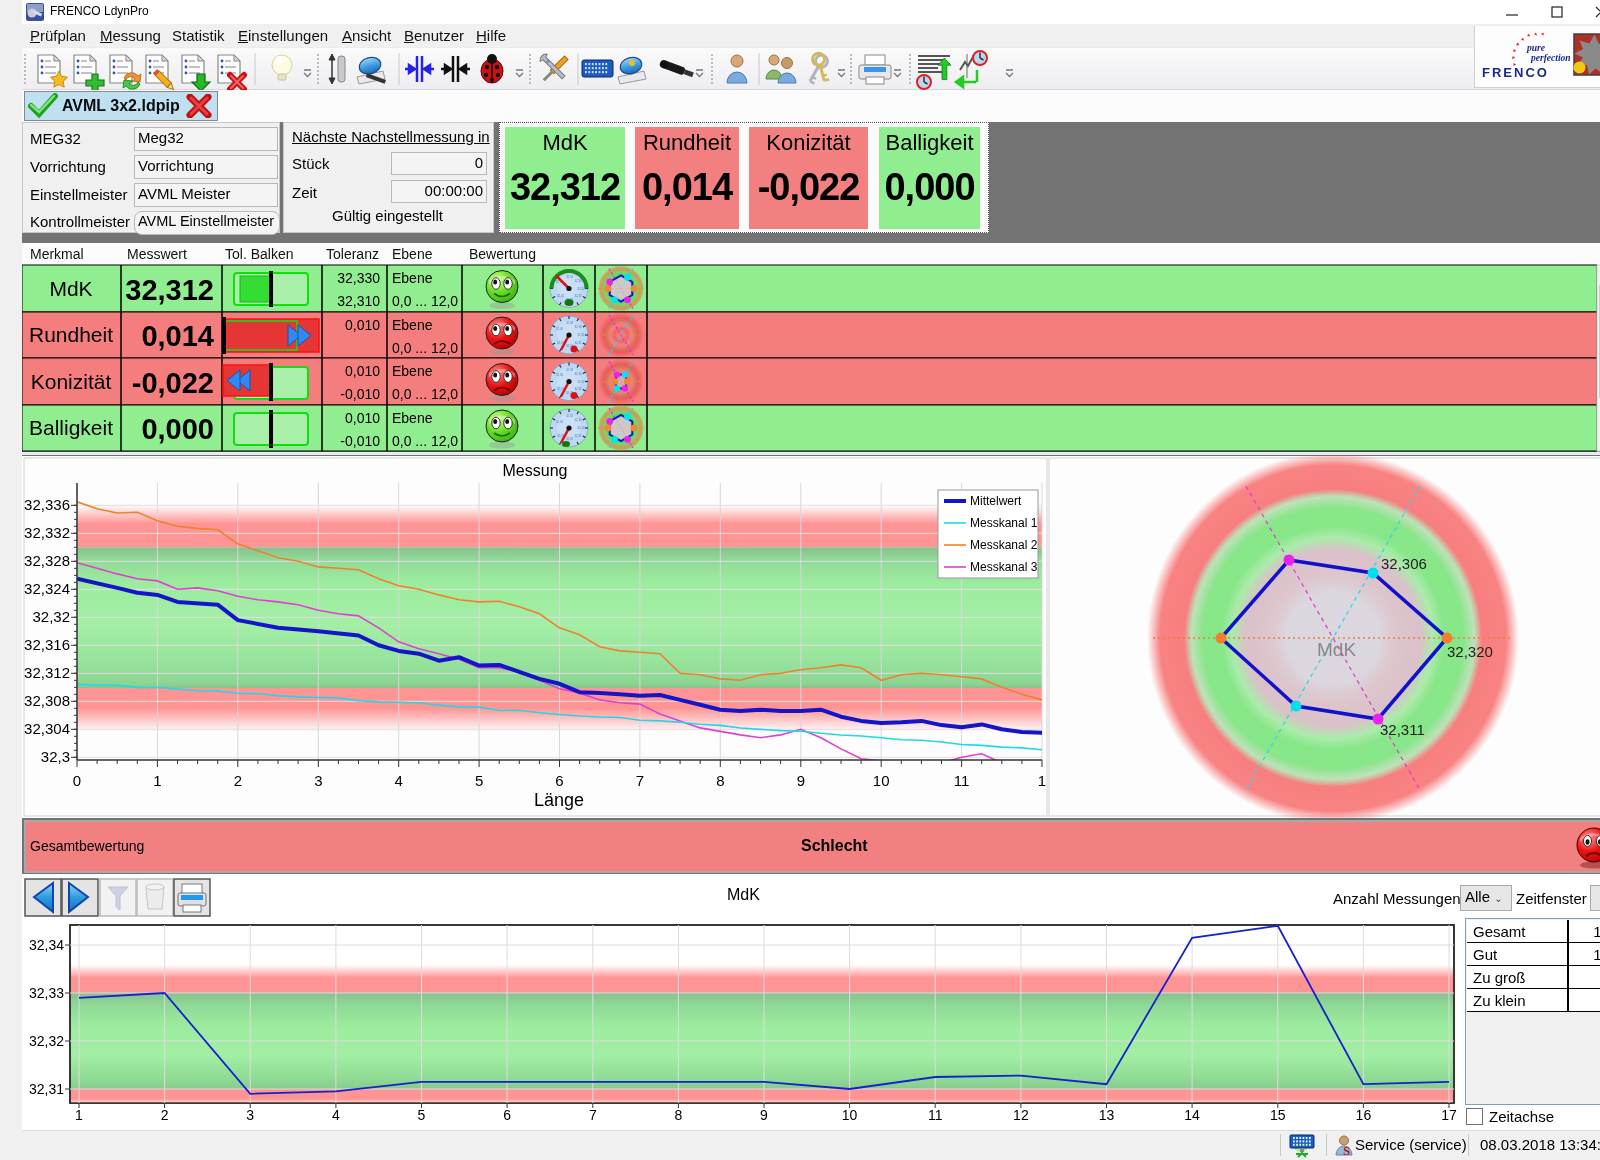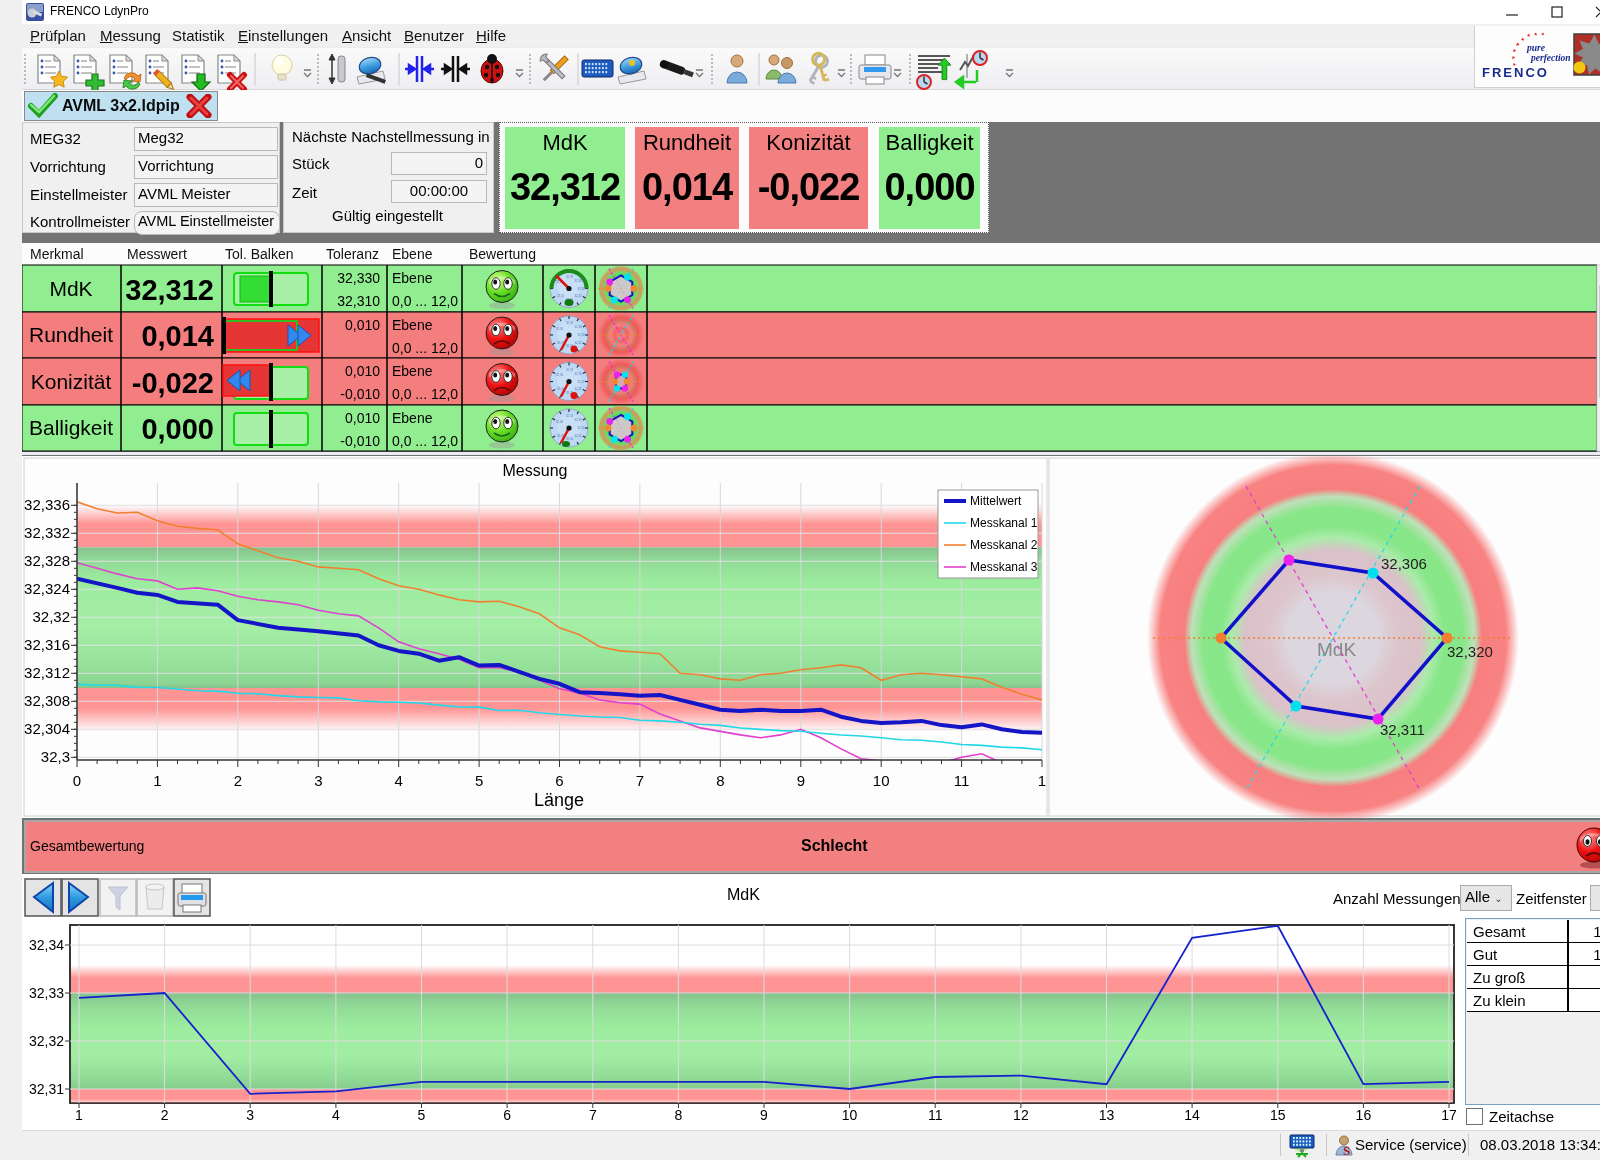--- a/index.html
+++ b/index.html
@@ -304,25 +304,25 @@
 <div class="abs inplbl" style="left:8px;top:130px;">MEG32</div>
 <div class="abs inplbl" style="left:8px;top:158px;">Vorrichtung</div>
 <div class="abs inplbl" style="left:8px;top:186px;">Einstellmeister</div>
 <div class="abs inplbl" style="left:8px;top:213px;">Kontrollmeister</div>
 <div class="abs inpbox" style="left:112px;top:127px;width:144px;height:24px;">Meg32</div>
 <div class="abs inpbox" style="left:112px;top:155px;width:144px;height:24px;">Vorrichtung</div>
 <div class="abs inpbox" style="left:112px;top:183px;width:144px;height:24px;">AVML Meister</div>
 <div class="abs inpbox" style="left:112px;top:211px;width:146px;height:24px;font-size:14.5px;border-radius:8px;">AVML Einstellmeister</div>
 
 <div class="abs panel" style="left:261px;top:122px;width:211px;height:111px;"></div>
-<div class="abs inplbl" style="left:270px;top:128px;">Nächste Nachstellmessung in</div>
+<div class="abs inplbl" style="left:270px;top:128px;text-decoration:underline;">Nächste Nachstellmessung in</div>
 <div class="abs inplbl" style="left:270px;top:155px;">Stück</div>
 <div class="abs inplbl" style="left:270px;top:184px;">Zeit</div>
 <div class="abs inpbox" style="left:369px;top:152px;width:96px;height:23px;text-align:right;">0</div>
-<div class="abs inpbox" style="left:369px;top:180px;width:96px;height:23px;text-align:center;">00:00:00</div>
+<div class="abs inpbox" style="left:369px;top:180px;width:96px;height:23px;text-align:right;">00:00:00</div>
 <div class="abs inplbl" style="left:310px;top:207px;">Gültig eingestellt</div>
 
 <div class="abs" id="bigwrap"></div>
 <div class="abs bigbox green" style="left:483px;width:120px;">
       <div class="t">MdK</div>
       <div class="v">32,312</div>
     </div>
 <div class="abs bigbox red" style="left:613px;width:104px;">
       <div class="t">Rundheit</div>
       <div class="v">0,014</div>

